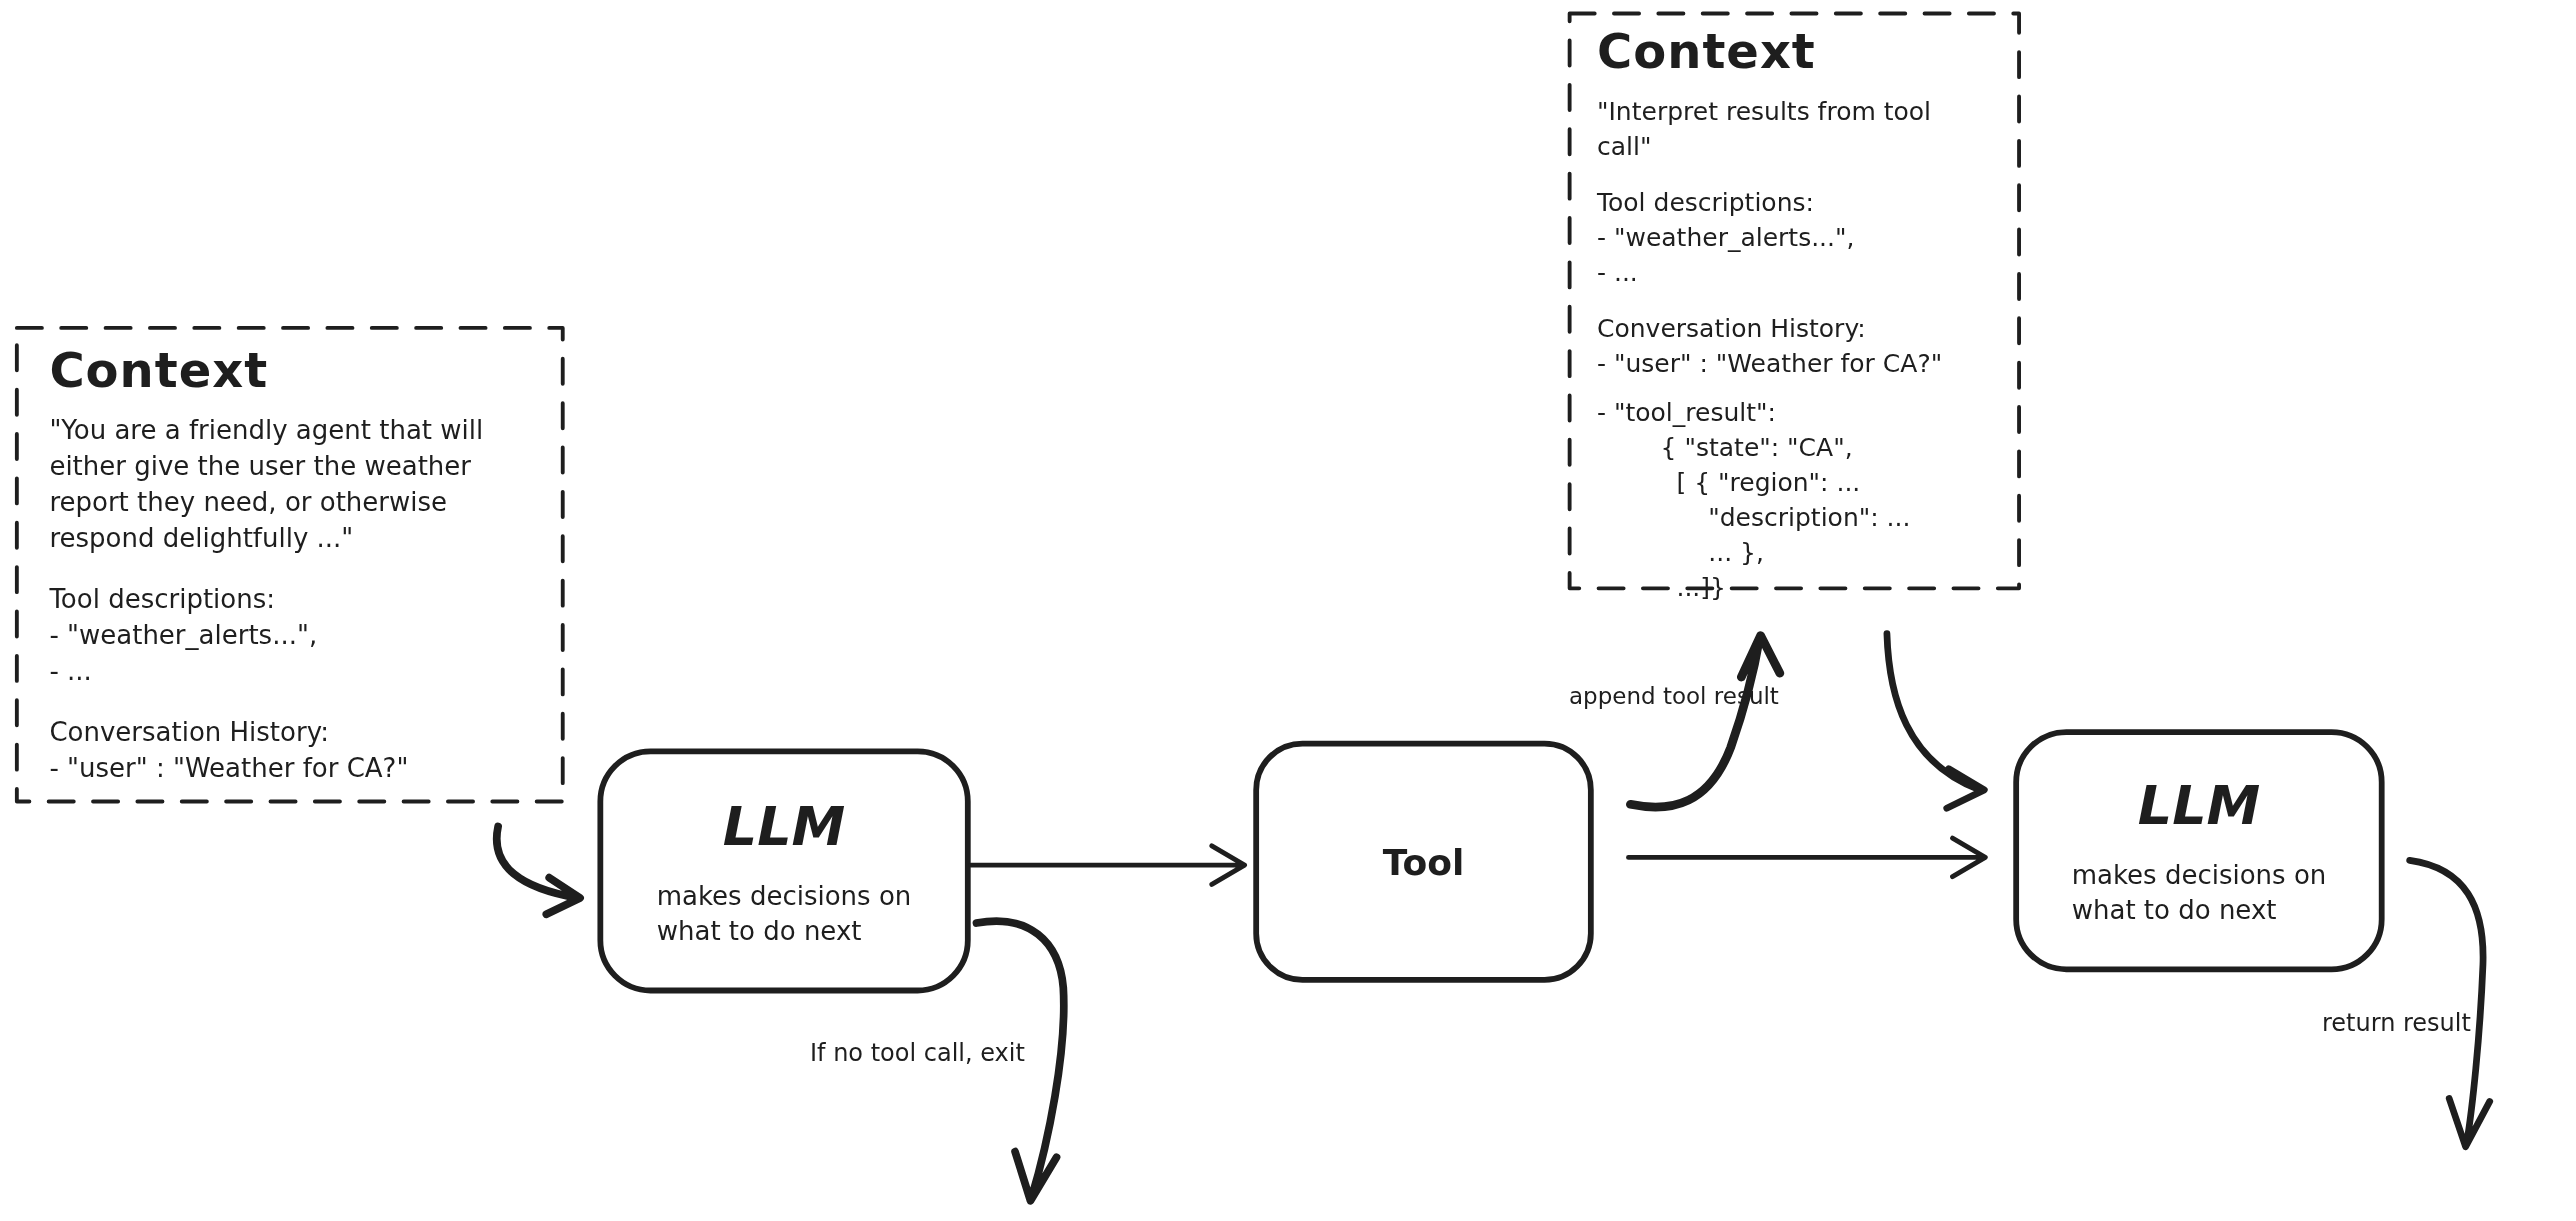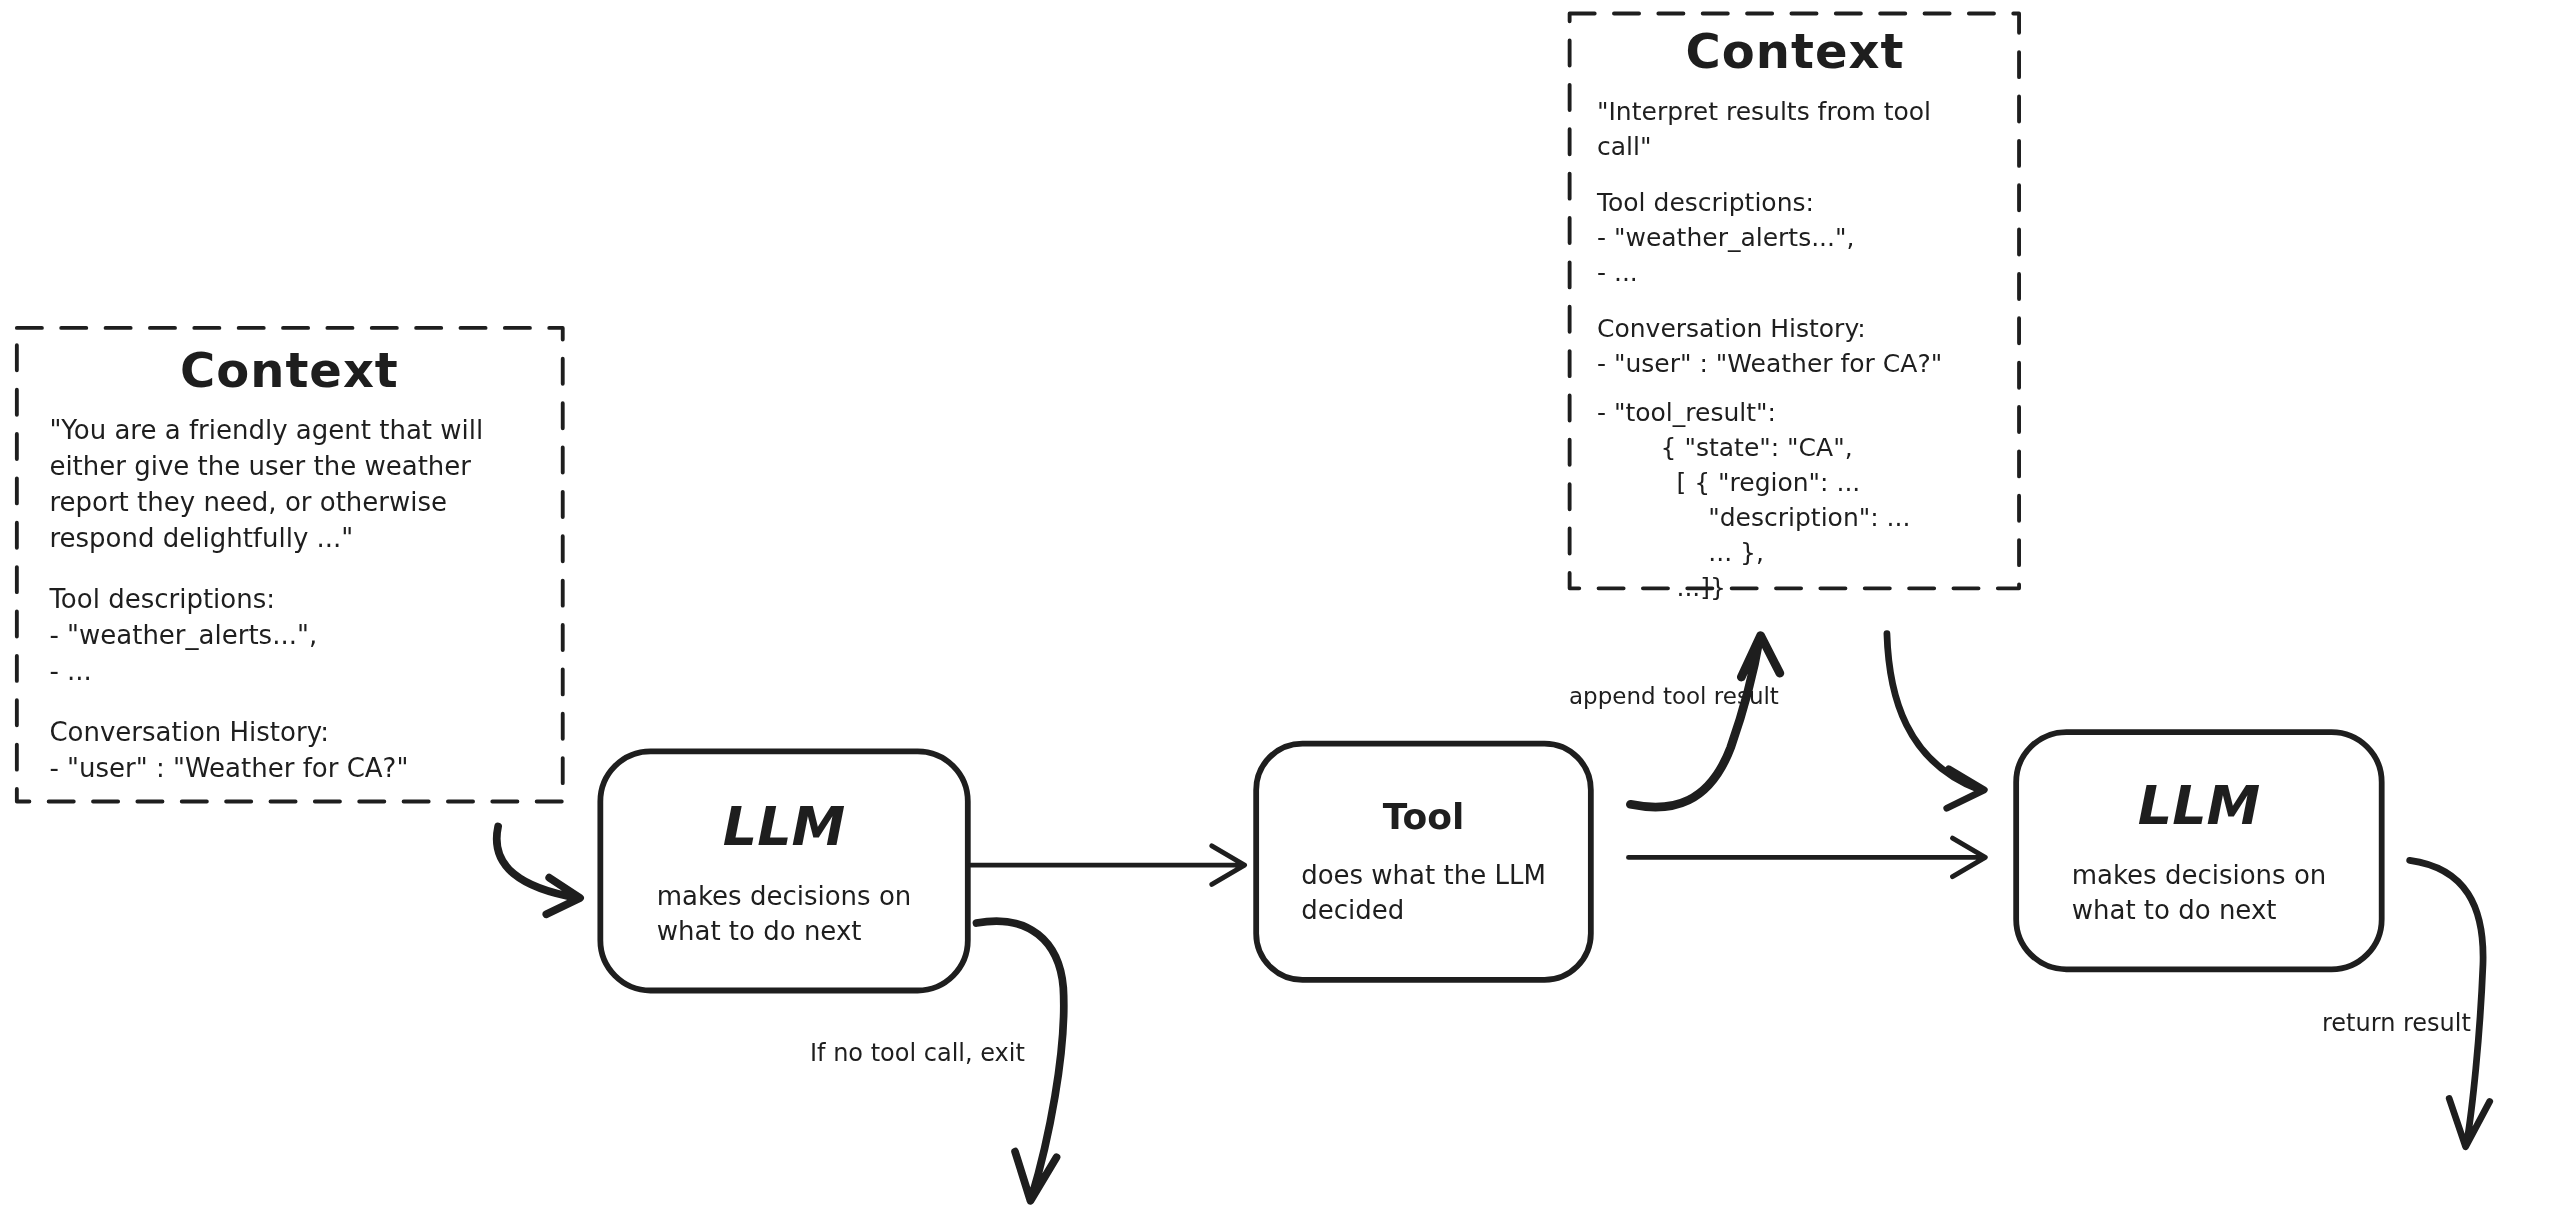--- a/index.html
+++ b/index.html
@@ -10,21 +10,21 @@
     position: relative;
     overflow: hidden;
     font-family: "DejaVu Sans", sans-serif;
     color: #1e1e1e;
   }
   svg.layer { position: absolute; left: 0; top: 0; }
 
   
   .ctx-panel { position: absolute; }
   .ctx-title {
-    text-align: center;
+    text-align: left;
     font-size: 48px;
     font-weight: 700;
     letter-spacing: 1px;
   }
   .ctx-text {
     white-space: pre-line;
     font-size: 26px;
     line-height: 36px;
   }
   .ctx-panel.small .ctx-text { font-size: 25px; line-height: 35px; }
@@ -124,22 +124,20 @@
 </div>
 
 <div class="node-panel" style="left:600px; top:752px; width:368px; height:239px;">
   <div class="node-title italic">LLM</div>
   <div class="node-sub">makes decisions on
 what to do next</div>
 </div>
 
 <div class="node-panel" style="left:1256px; top:744px; width:335px; height:236px;">
   <div class="node-title" style="font-size:36px;">Tool</div>
-  <div class="node-sub">does what the LLM
-decided</div>
 </div>
 
 <div class="node-panel" style="left:2016px; top:732px; width:366px; height:237px;">
   <div class="node-title italic">LLM</div>
   <div class="node-sub">makes decisions on
 what to do next</div>
 </div>
 
 <div class="edge-label" style="left:1529px; top:683px; font-size:23px;margin-left:40px;">append tool result</div>
 <div class="edge-label" style="left:810px; top:1039px;">If no tool call, exit</div>

